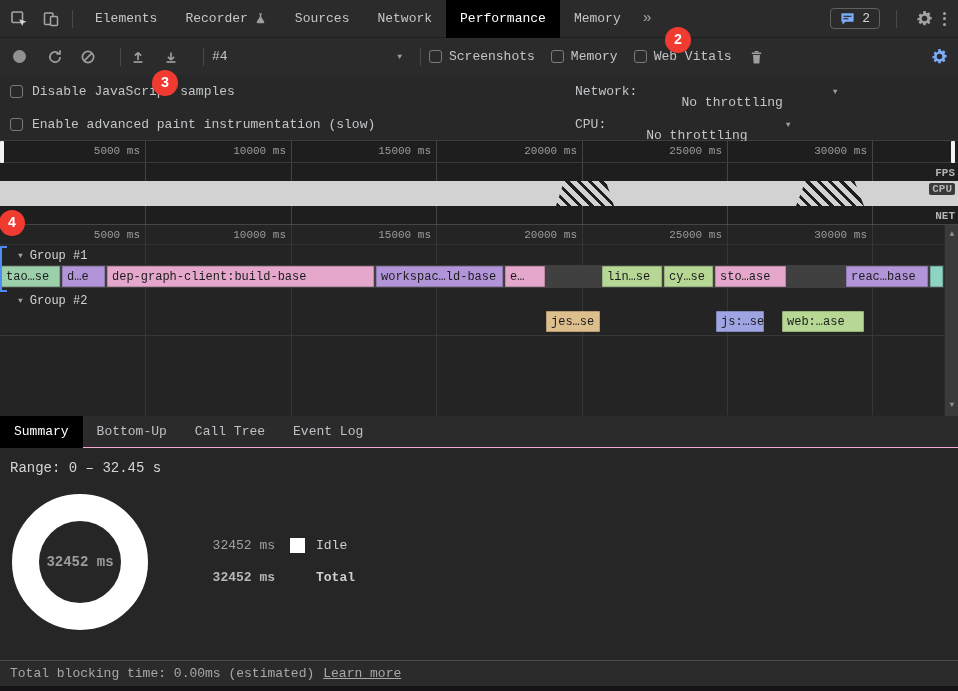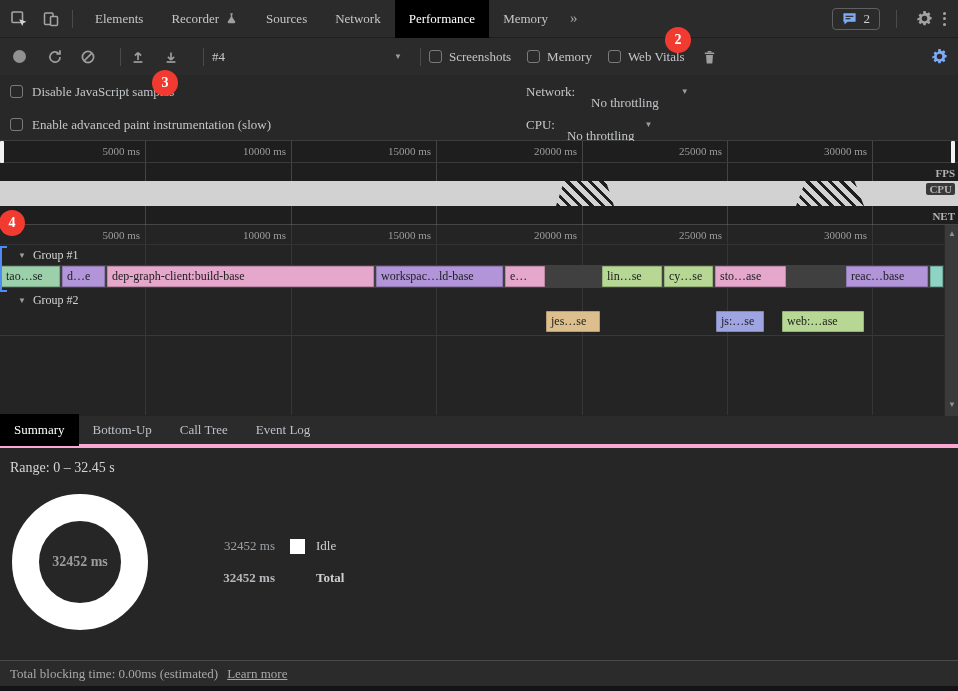--- a/index.html
+++ b/index.html
@@ -1,17 +1,17 @@
 <!DOCTYPE html>
 <html><head>
 <meta charset="utf-8">
 <style>
   html,body{margin:0;padding:0;background:#1a1a1a;}
   #app{position:relative;width:958px;height:691px;background:#282828;overflow:hidden;
-       font-family:Liberation Serif, serif;font-size:13px;color:#c3c6c9;
+       font-family:Liberation Mono, monospace;font-size:13px;color:#c3c6c9;
        -webkit-font-smoothing:antialiased;}
   .abs{position:absolute;}
   
   .tabbar{position:absolute;top:0;left:0;width:958px;height:38px;background:#2b2b2b;
           border-bottom:1px solid #1f1f1f;display:flex;align-items:center;box-sizing:border-box;}
   .tb-icon{width:26px;height:26px;display:flex;align-items:center;justify-content:center;margin-left:6px;}
   .vsep{width:1px;height:18px;background:#4a4a4a;margin:0 8px;}
   .tab{height:38px;line-height:38px;padding:0 14px;color:#c6c6c6;white-space:nowrap;display:flex;align-items:center;gap:6px;}
   .tab.sel{background:#000;color:#ffffff;}
   .tab-overflow{color:#a7a7a7;font-size:15px;padding:0 8px;}
@@ -26,21 +26,21 @@
   .rec-dot{width:13px;height:13px;border-radius:50%;background:#919191;margin-right:20px;}
   .ticon{width:18px;height:18px;display:flex;align-items:center;justify-content:center;margin-right:15px;}
   .hist-select{display:flex;align-items:center;justify-content:space-between;width:190px;color:#c7c7c7;margin-right:10px;}
   .caret{font-size:8px;color:#9d9d9d;}
   .cb-group{display:flex;align-items:center;gap:7px;margin-right:16px;color:#c3c6c9;}
   .cb{width:13px;height:13px;border:1.5px solid #7b7b7b;border-radius:3px;box-sizing:border-box;background:transparent;}
   
   .settings{position:absolute;top:75px;left:0;width:958px;height:66px;background:#282828;
             border-bottom:1px solid #3c3c3c;box-sizing:border-box;}
   .set-row{position:absolute;left:10px;height:33px;display:flex;align-items:center;gap:9px;color:#c3c6c9;}
-  .sel-row{position:absolute;left:526px;height:33px;display:flex;align-items:center;color:#c3c6c9;}
+  .sel-row{position:absolute;left:575px;height:33px;display:flex;align-items:center;color:#c3c6c9;gap:28px;}
   .sel-row .val{margin-left:16px;margin-top:22px;}
   .sel-row .caret{margin-left:22px;}
   
   .overview{position:absolute;top:141px;left:0;width:958px;height:84px;background:#1e1e1e;
             border-bottom:1px solid #454545;box-sizing:border-box;}
   .ov-ruler{position:absolute;top:0;left:0;width:958px;height:22px;border-bottom:1px solid #3a3a3a;box-sizing:border-box;}
   .tick-label{position:absolute;top:4px;width:80px;text-align:right;font-size:11px;color:#9c9c9c;}
   .gridline{position:absolute;top:0;width:1px;}
   .ov-cpu-band{position:absolute;top:40px;left:0;width:958px;height:25px;}
   .hatch{position:absolute;top:0;height:25px;clip-path:polygon(14% 0,86% 0,100% 100%,0 100%);
@@ -58,21 +58,21 @@
   .bar{position:absolute;top:1px;height:21px;box-sizing:border-box;display:flex;align-items:center;
        overflow:hidden;border-radius:1px;box-shadow:inset 0 0 0 1px rgba(0,0,0,0.18);}
   .bar span{padding-left:5px;font-size:12px;color:#1c1c1c;white-space:nowrap;}
   .flame-hline{position:absolute;top:110px;left:0;width:944px;height:1px;background:#383838;}
   .bracket{position:absolute;left:0;top:21px;width:7px;height:46px;box-sizing:border-box;
            border-left:2px solid #4e8bf5;border-top:2px solid #4e8bf5;border-bottom:2px solid #4e8bf5;}
   .scrollbar{position:absolute;top:0;right:0;width:14px;height:191px;background:#3a3a3a;border-left:1px solid #2a2a2a;box-sizing:border-box;}
   .sb-arrow{position:absolute;left:0;width:14px;text-align:center;font-size:8px;color:#8f8f8f;}
   
   .btabs{position:absolute;top:416px;left:0;width:958px;height:32px;background:#2b2b2b;
-         border-bottom:4px solid #f9a8d4;display:flex;align-items:center;box-sizing:border-box;}
+         border-bottom:1px solid #f9a8d4;display:flex;align-items:center;box-sizing:border-box;}
   .btab{height:32px;line-height:32px;padding:0 14px;color:#bdc1c6;}
   .btab.sel{background:#000;color:#ffffff;}
   
   .summary{position:absolute;top:448px;left:0;width:958px;height:212px;background:#262626;}
   .range-lbl{position:absolute;top:12px;left:10px;font-size:14px;color:#d5d5d5;}
   .donut{position:absolute;left:12px;top:46px;width:82px;height:82px;border:27px solid #fff;border-radius:50%;}
   .donut-lbl{position:absolute;left:12px;top:46px;width:136px;height:136px;display:flex;align-items:center;
              justify-content:center;font-size:14px;font-weight:bold;color:#9c9c9c;}
   .legend-row{position:absolute;left:205px;display:flex;align-items:center;font-size:13px;color:#9da2a6;}
   .legend-val{width:70px;text-align:right;}

